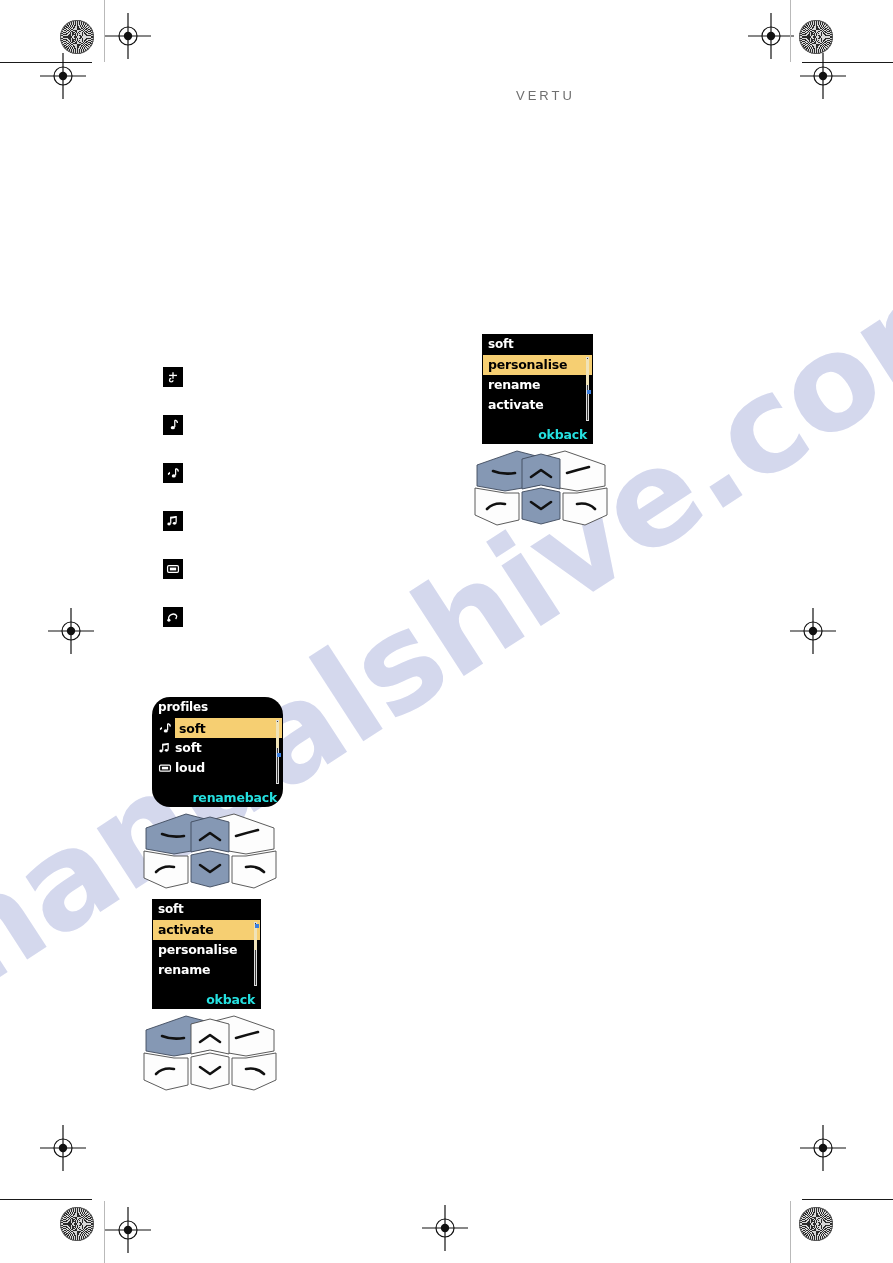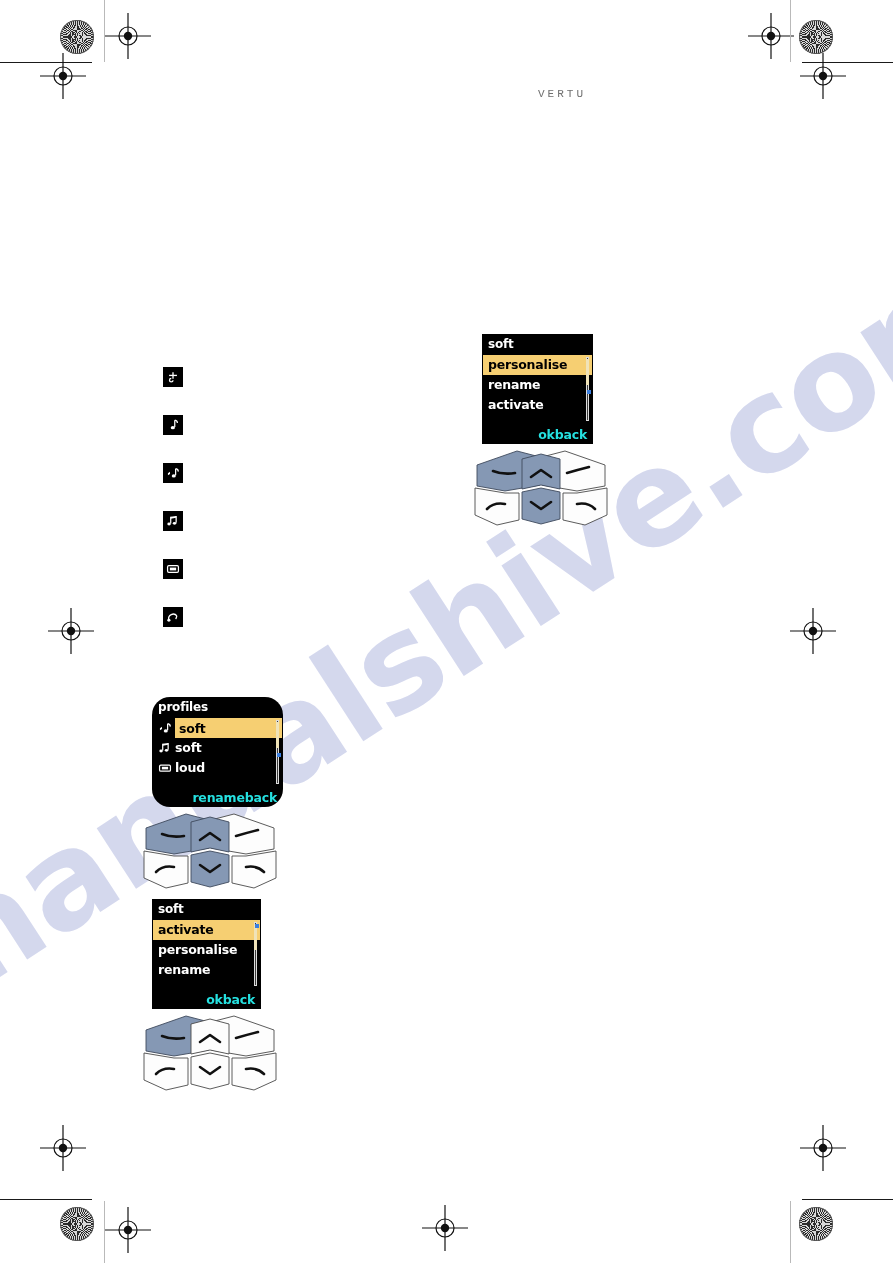--- a/index.html
+++ b/index.html
@@ -35,24 +35,24 @@
     opacity: 0.75;
     white-space: nowrap;
     letter-spacing: -2px;
     pointer-events: none;
     z-index: 1;
   }
 
   
   .brand {
     position: absolute;
-    left: 538px;
+    left: 516px;
     top: 88px;
-    font-family: Liberation Mono, monospace;
-    font-size: 11px;
+    font-family: Liberation Sans, sans-serif;
+    font-size: 13px;
     letter-spacing: 3px;
     color: #6f6f6f;
     z-index: 4;
   }
 
   
   .regmark {
     position: absolute;
     width: 46px;
     height: 46px;

